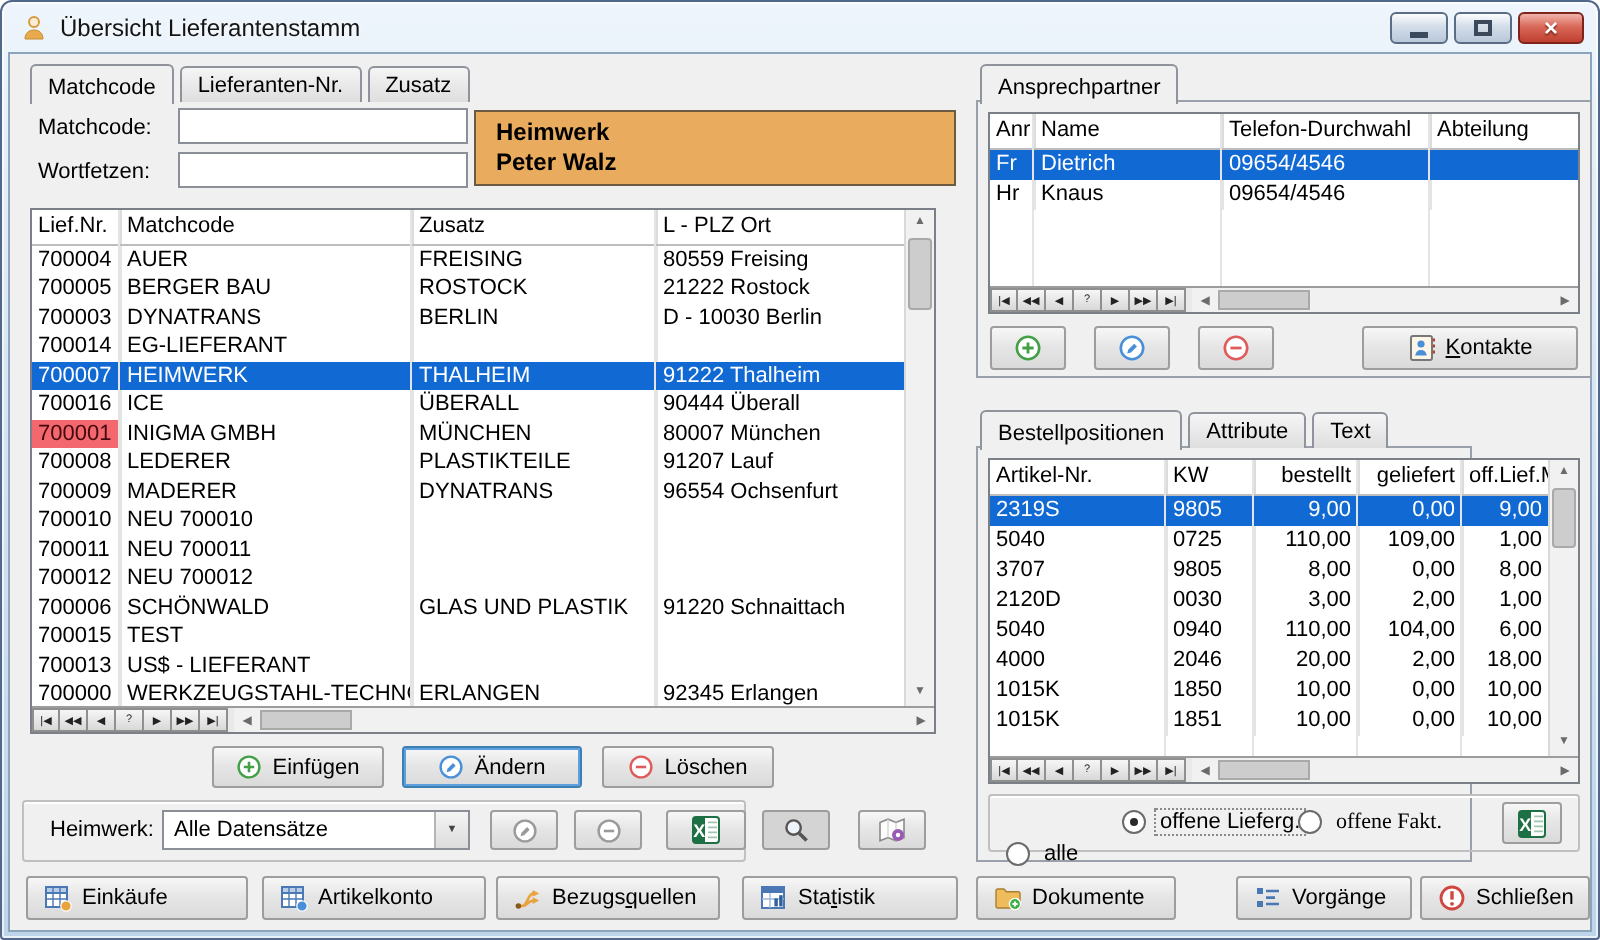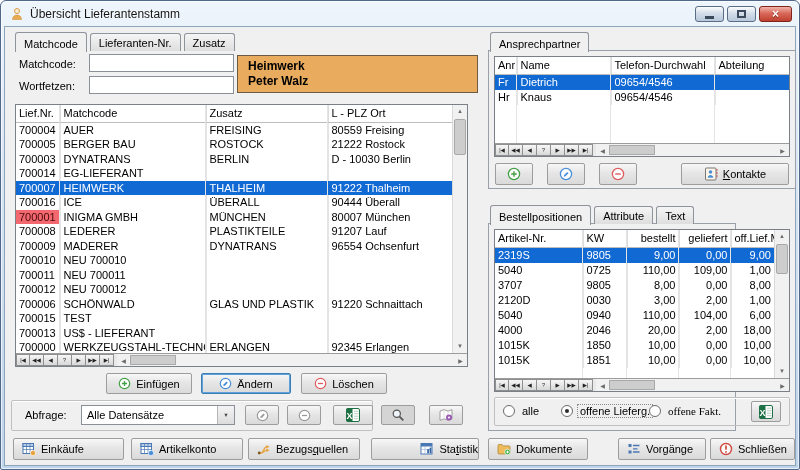--- a/index.html
+++ b/index.html
@@ -278,21 +278,21 @@
     </button>
     <button class="btn" style="left:296px; top:346px; width:86px; height:21px;">
       <svg width="13" height="13" viewBox="0 0 14 14">
           <circle cx="7" cy="7" r="5.6" fill="#fff" stroke="#e05c5c" stroke-width="1.3"></circle>
           <path d="M4.2 7h5.6" stroke="#e05c5c" stroke-width="1.4"></path>
         </svg>
       <span>Löschen</span>
     </button>
 
     <div class="groupbox" style="left:6px; top:373px; width:362px; height:31px;"></div>
-    <div class="lbl" style="left:20px; top:382px;">Abfrage:</div>
+    <div class="lbl" style="left:20px; top:382px;">Heimwerk:</div>
     <div class="select" style="left:76px; top:378px; width:154px; height:20px;gap:36px;">
       <span class="sval">Alle Datensätze</span>
       <span class="sarrow">▼</span>
     </div>
     <button class="btn" style="left:240px; top:378px; width:34px; height:20px;">
       <svg width="13" height="13" viewBox="0 0 14 14">
           <circle cx="7" cy="7" r="5.6" fill="#fff" stroke="#9a9a9a" stroke-width="1.3"></circle>
           <path d="M4.6 9.8l.5-1.9 3-3 1.4 1.4-3 3z" fill="#9a9a9a"></path>
         </svg>
     </button>
@@ -345,21 +345,21 @@
     </button>
     <button class="btn" style="left:243px; top:411px; width:112px; height:22px; justify-content:flex-start; padding-left:8px;">
       <svg width="14" height="14" viewBox="0 0 14 14">
           <path d="M2 11h2c3 0 2.5-6.3 6-6.3M2 11h2c3 0 2.5-2.7 6-2.7" fill="none" stroke="#e8a33d" stroke-width="1.3"></path>
           <path d="M9.3 3L12.6 4.7 9.3 6.4z" fill="#e8a33d"></path>
           <path d="M9.3 6.6L12.6 8.3 9.3 10z" fill="#e8a33d"></path>
           <circle cx="2.2" cy="11" r="1.4" fill="#8a5a1a"></circle>
         </svg>
       <span><span>Bezugs</span><span class="accel">q</span><span>uellen</span></span>
     </button>
-    <button class="btn" style="left:366px; top:411px; width:108px; height:22px; justify-content:flex-end; padding-left:8px;">
+    <button class="btn" style="left:366px; top:411px; width:108px; height:22px; justify-content:flex-start; padding-left:8px;">
       <svg width="14" height="14" viewBox="0 0 14 14">
           <rect x="1" y="1.5" width="11" height="10.5" fill="#fff" stroke="#4a78b5"></rect>
           <rect x="1" y="1.5" width="11" height="3" fill="#4a78b5"></rect>
           <path d="M1 7.5h11M5 4.5v7.5" stroke="#9db9d9" stroke-width="0.7"></path>
           <rect x="7.2" y="7.2" width="1.7" height="4" fill="#2e5f9e"></rect>
           <rect x="9.6" y="5.6" width="1.7" height="5.6" fill="#2e5f9e"></rect>
         </svg>
       <span><span>Sta</span><span class="accel">t</span><span>istik</span></span>
     </button>
 
@@ -556,21 +556,21 @@
             </div>
           <div class="hscroll">
             <div class="harrow">◀</div>
             <div class="hthumb"></div>
             <div class="hspacer"></div>
             <div class="harrow">▶</div>
           </div>
         </div>
       </div>
       <div class="groupbox" style="left:5px; top:173px; width:296px; height:29px;"></div>
-      <div class="radio" style="left:14px; top:181px;">
+      <div class="radio" style="left:14px; top:197px;">
         <span class="rdot"></span>
         <span class="rlabel">alle</span>
       </div>
       <div class="radio on" style="left:72px; top:181px;">
         <span class="rdot"></span>
         <span class="rlabel">offene Lieferg.</span>
       </div>
       <div class="radio" style="left:160px; top:181px;font-family:Liberation Serif, serif;">
         <span class="rdot"></span>
         <span class="rlabel">offene Fakt.</span>

